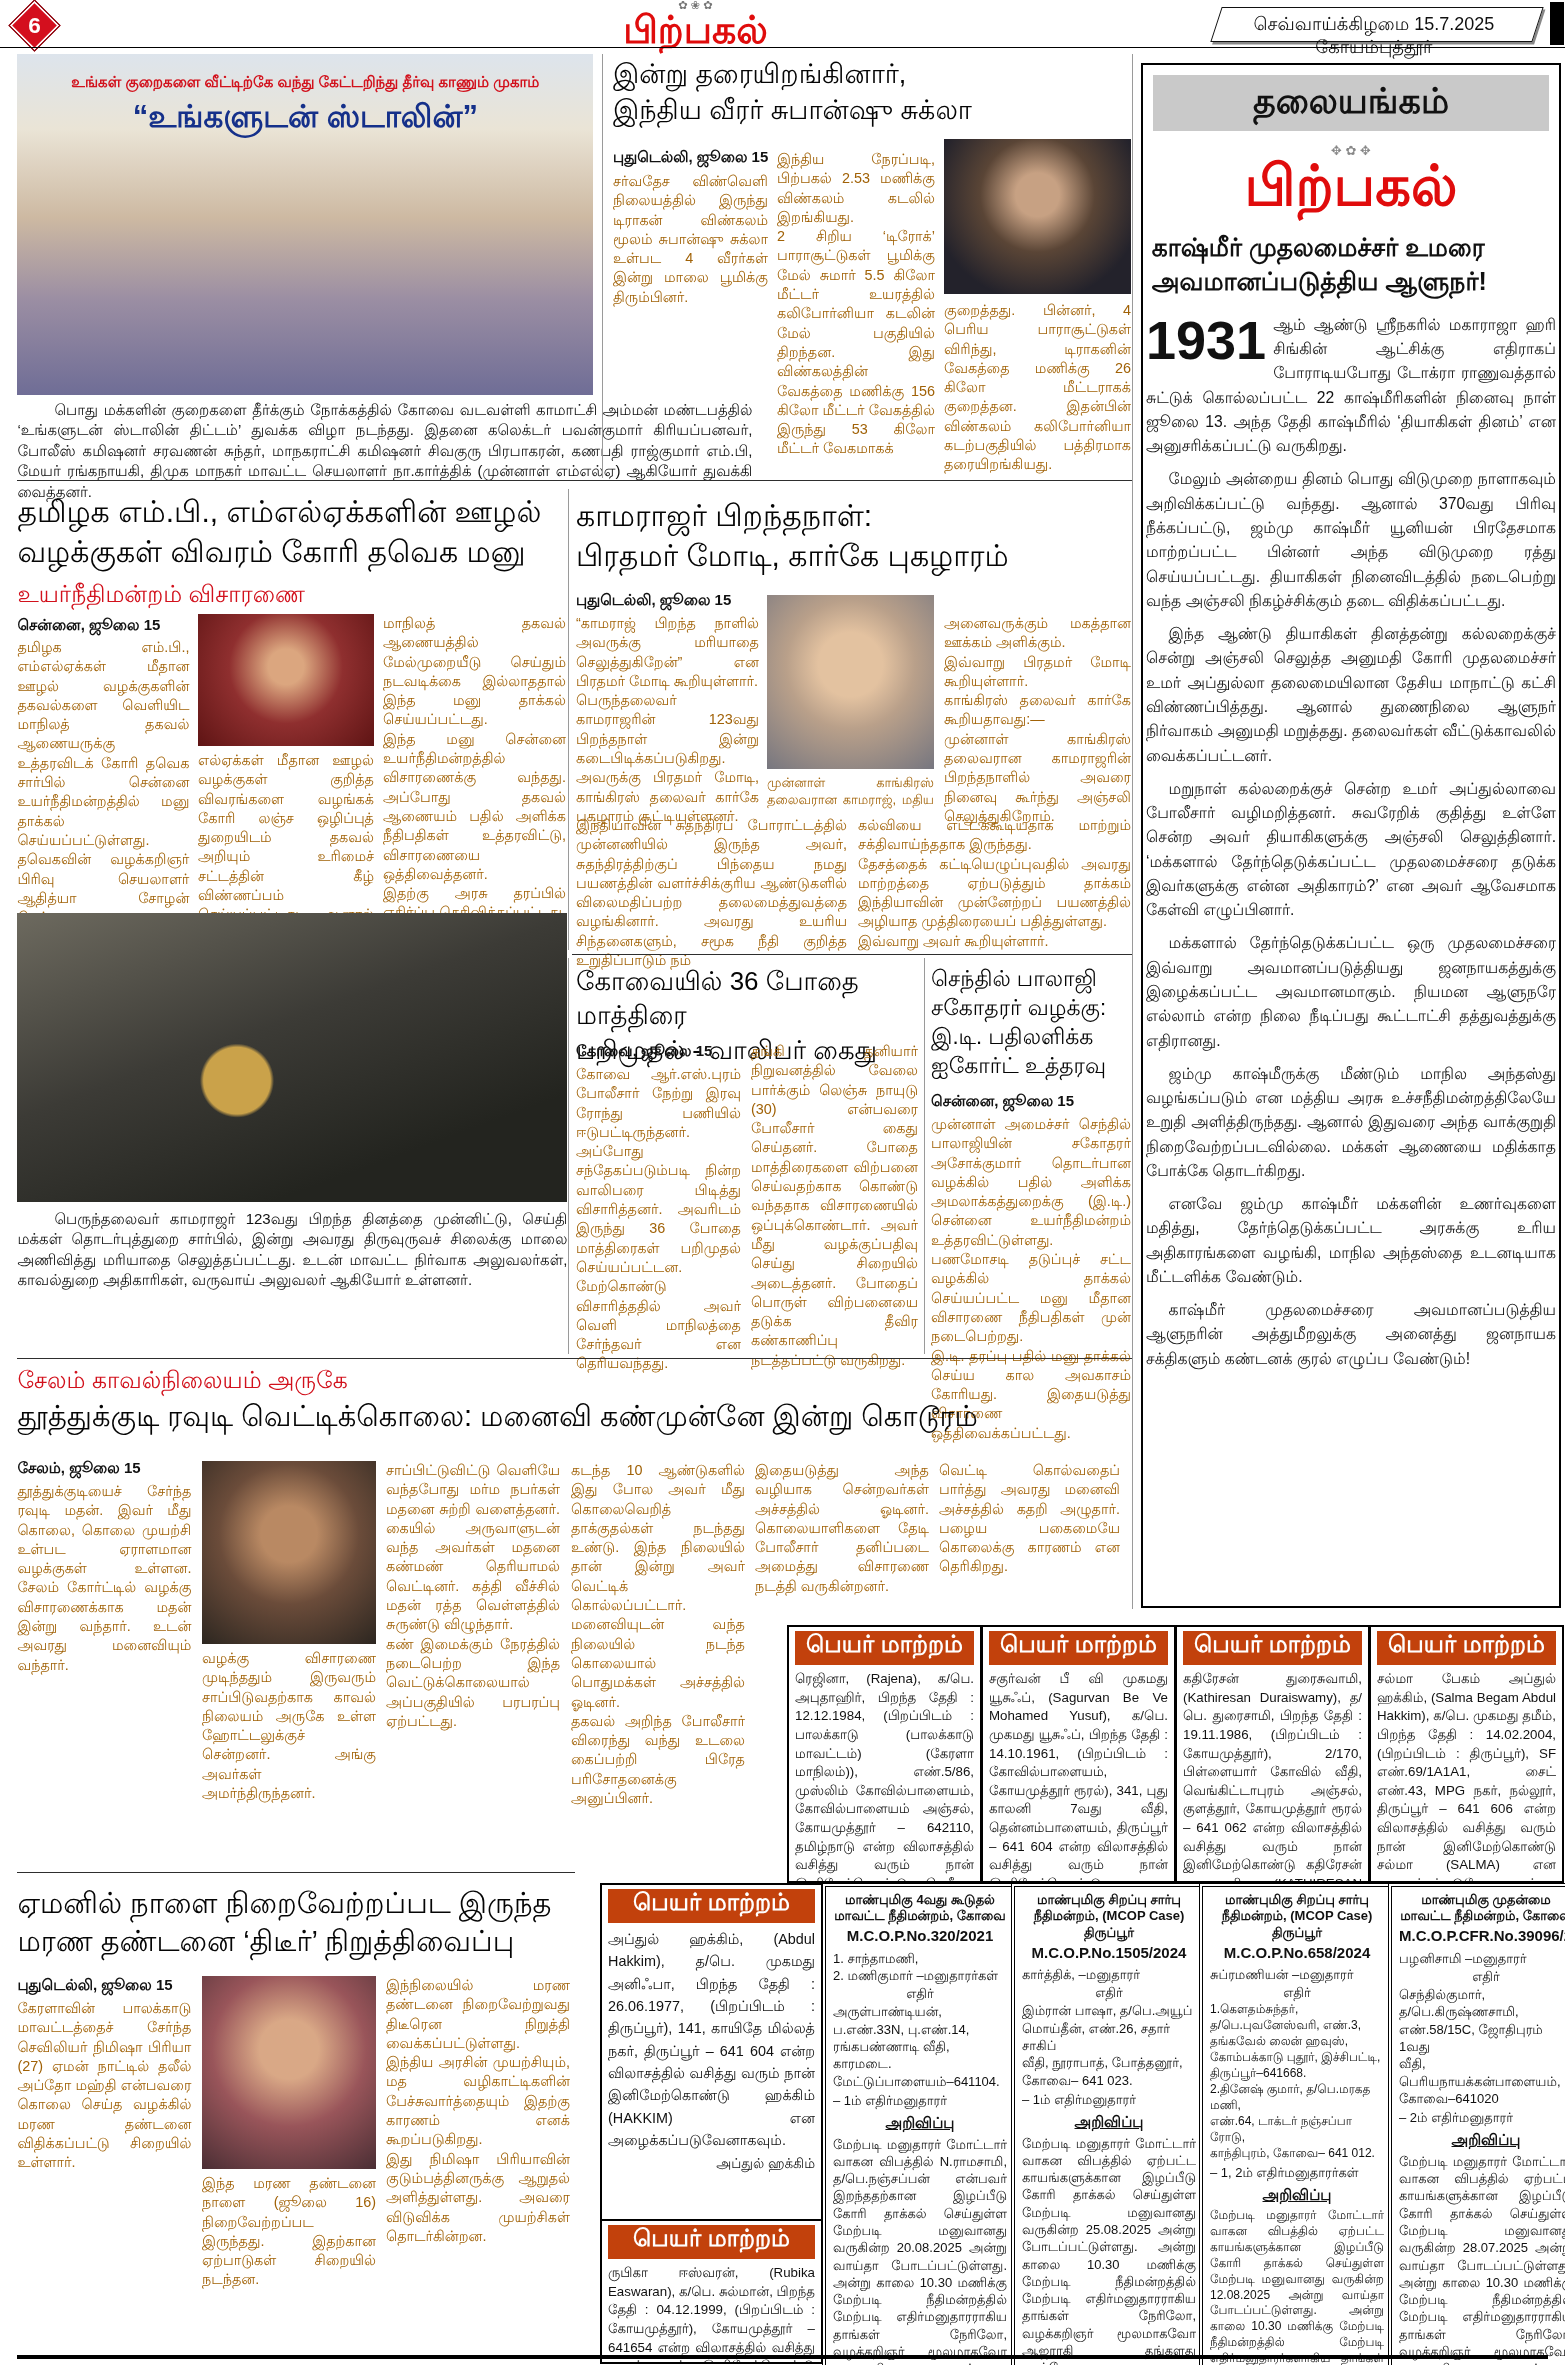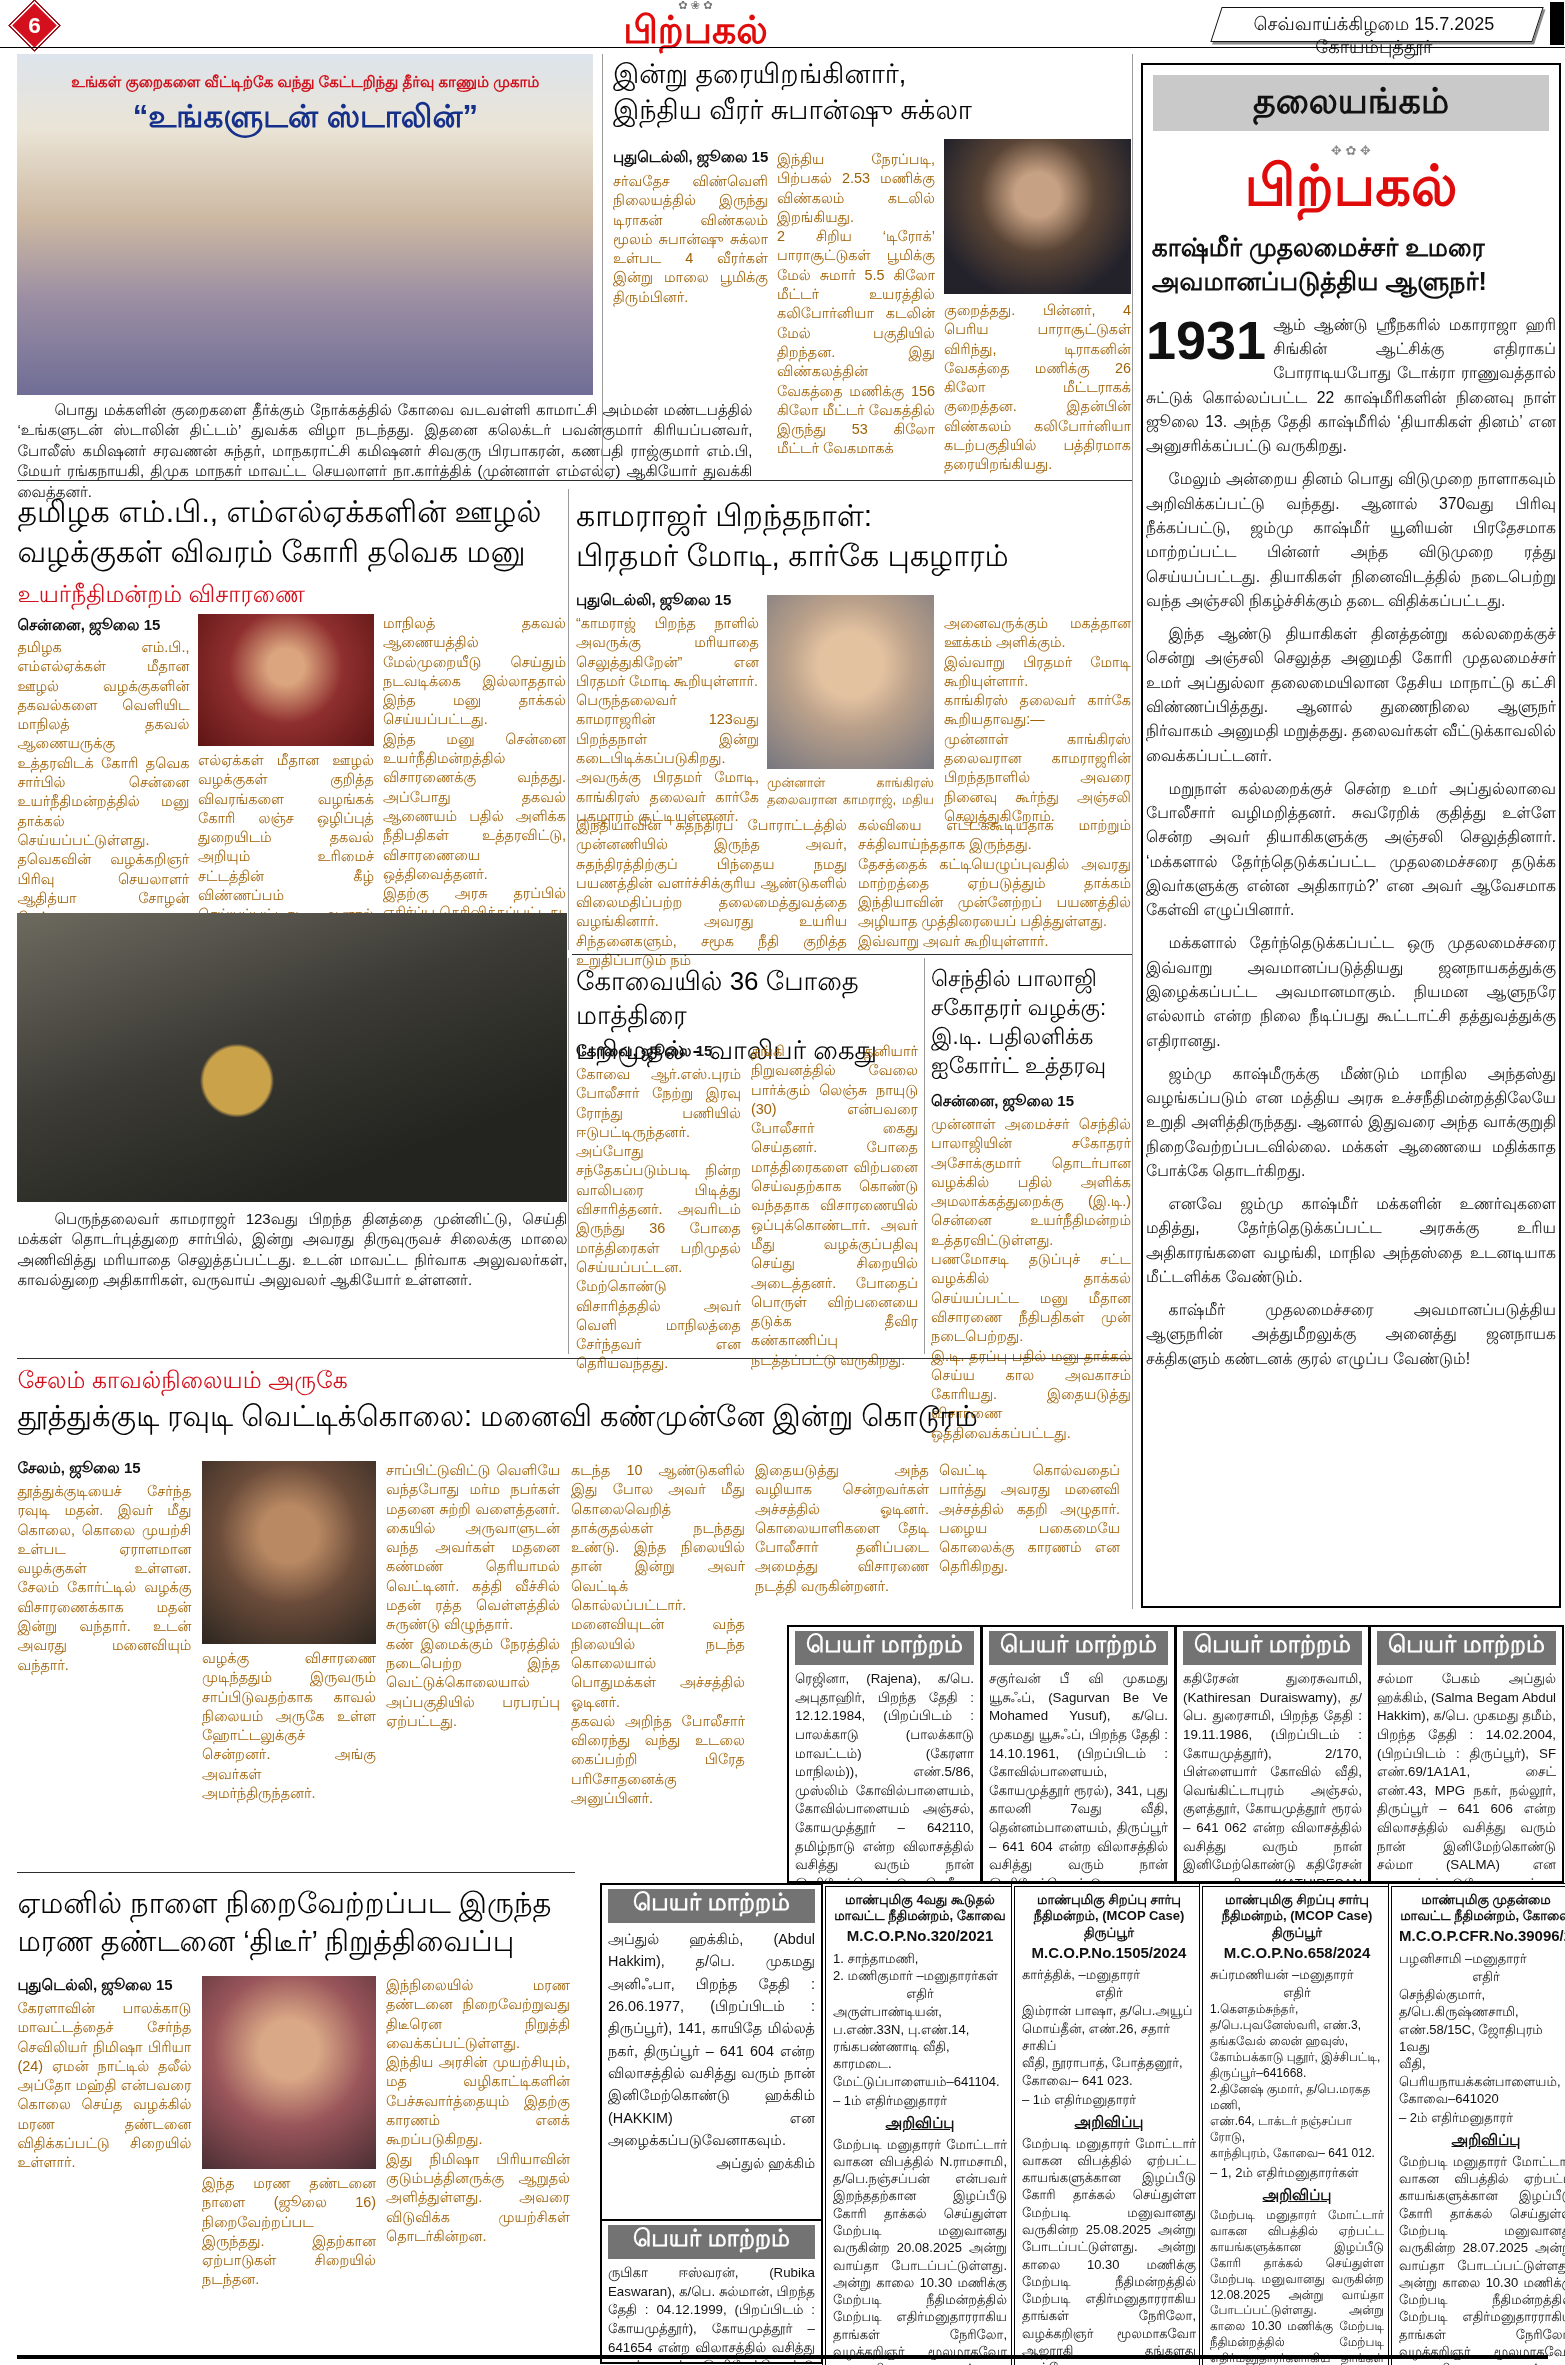--- a/index.html
+++ b/index.html
@@ -10,21 +10,21 @@
   .pre{white-space:pre-line}
   .hl{font-weight:normal;color:#050505;line-height:1.32}
   .dl{font-weight:bold;font-size:15px;margin-bottom:4.3px}
   .red{color:#d2111c}
   .photo{overflow:hidden;position:absolute}
   .cap{font-size:15px;line-height:1.36;text-align:justify;color:#101010}
   .cap::first-letter{margin-left:0}
   .vr{position:absolute;width:0;border-left:0.9px solid #9a9a9a}
   .hr2{position:absolute;height:0;border-top:1.7px solid #2e2e2e}
   .adbox{position:absolute;border:2.6px solid #000;background:#fff;padding:3.5px 6px 5.2px;overflow:hidden}
-  .adtitle{background:#737373;color:#fff;text-align:center;font-weight:bold;font-size:23.5px;padding:0.9px 0 3.5px;margin:0 0 5.2px}
+  .adtitle{background:#c2410c;color:#fff;text-align:center;font-weight:bold;font-size:23.5px;padding:0.9px 0 3.5px;margin:0 0 5.2px}
   .adbody{font-size:13.3px;line-height:1.4;text-align:justify}
   .adsign{text-align:right;font-size:13.5px;margin-top:4.3px}
   .court{position:absolute;border:4.3px double #000;background:#fff;padding:5.2px 7px;overflow:hidden;
          font-size:13px;line-height:1.33;text-align:left}
   .cc{text-align:center;font-weight:bold;line-height:1.25}
   .case{text-align:center;font-weight:bold;font-size:15px;margin:1.7px 0 3.5px}
   .vs{text-align:center;margin:0.9px 0}
   .rtag{text-align:left;margin:1.7px 0 1.7px}
   .notitle{text-align:center;font-weight:bold;text-decoration:underline;font-size:15px;margin:4.3px 0 2.6px}
   .notice{text-align:justify}
@@ -212,21 +212,21 @@
     <div class="adtitle">பெயர் மாற்றம்</div>
     <div class="adbody">சல்மா பேகம் அப்துல் ஹக்கிம், (Salma Begam Abdul Hakkim), க/பெ. முகமது தமீம், பிறந்த தேதி : 14.02.2004, (பிறப்பிடம் : திருப்பூர்), SF எண்.69/1A1A1, சைட் எண்.43, MPG நகர், நல்லூர், திருப்பூர் – 641 606 என்ற விலாசத்தில் வசித்து வரும் நான் இனிமேற்கொண்டு சல்மா (SALMA) என அழைக்கப்படுவேனாகவும்.</div>
 
   </div>
 
   <div class="hr2" style="left:17.4px;top:1872px;width:558px"></div>
   <div>
     <div class="abs hl pre" style="left:17.4px;top:1884px;width:557px;font-size:29px">ஏமனில் நாளை நிறைவேற்றப்பட இருந்த
 மரண தண்டனை ‘திடீர்’ நிறுத்திவைப்பு</div>
     <div class="abs dl" style="left:17.4px;top:1976px;width:183px">புதுடெல்லி, ஜூலை 15</div>
-    <div class="abs body" style="left:17.4px;top:1999px;width:174px;height:348px">கேரளாவின் பாலக்காடு மாவட்டத்தைச் சேர்ந்த செவிலியர் நிமிஷா பிரியா (24) ஏமன் நாட்டில் தலீல் அப்தோ மஹ்தி என்பவரை கொலை செய்த வழக்கில் மரண தண்டனை விதிக்கப்பட்டு சிறையில் உள்ளார்.</div>
+    <div class="abs body" style="left:17.4px;top:1999px;width:174px;height:348px">கேரளாவின் பாலக்காடு மாவட்டத்தைச் சேர்ந்த செவிலியர் நிமிஷா பிரியா (27) ஏமன் நாட்டில் தலீல் அப்தோ மஹ்தி என்பவரை கொலை செய்த வழக்கில் மரண தண்டனை விதிக்கப்பட்டு சிறையில் உள்ளார்.</div>
     <div class="photo ph-nim" style="left:202px;top:1976px;width:174px;height:193px"></div>
     <div class="abs body" style="left:202px;top:2174px;width:174px;height:172px">இந்த மரண தண்டனை நாளை (ஜூலை 16) நிறைவேற்றப்பட இருந்தது. இதற்கான ஏற்பாடுகள் சிறையில் நடந்தன.</div>
     <div class="abs body pre" style="left:386px;top:1976px;width:184px;height:370px">இந்நிலையில் மரண தண்டனை நிறைவேற்றுவது திடீரென நிறுத்தி வைக்கப்பட்டுள்ளது. இந்திய அரசின் முயற்சியும், மத வழிகாட்டிகளின் பேச்சுவார்த்தையும் இதற்கு காரணம் எனக் கூறப்படுகிறது.
 இது நிமிஷா பிரியாவின் குடும்பத்தினருக்கு ஆறுதல் அளித்துள்ளது. அவரை விடுவிக்க முயற்சிகள் தொடர்கின்றன.</div>
   </div>
 
   <div class="adbox" style="left:600px;top:1883px;width:207px;height:327px">
     <div class="adtitle">பெயர் மாற்றம்</div>
     <div class="adbody" style="font-size:14.4px;line-height:1.55">அப்துல் ஹக்கிம், (Abdul Hakkim), த/பெ. முகமது அனிஃபா, பிறந்த தேதி : 26.06.1977, (பிறப்பிடம் : திருப்பூர்), 141, காயிதே மில்லத் நகர், திருப்பூர் – 641 604 என்ற விலாசத்தில் வசித்து வரும் நான் இனிமேற்கொண்டு ஹக்கிம் (HAKKIM) என அழைக்கப்படுவேனாகவும்.</div>
     <div class="adsign">அப்துல் ஹக்கிம்</div>

